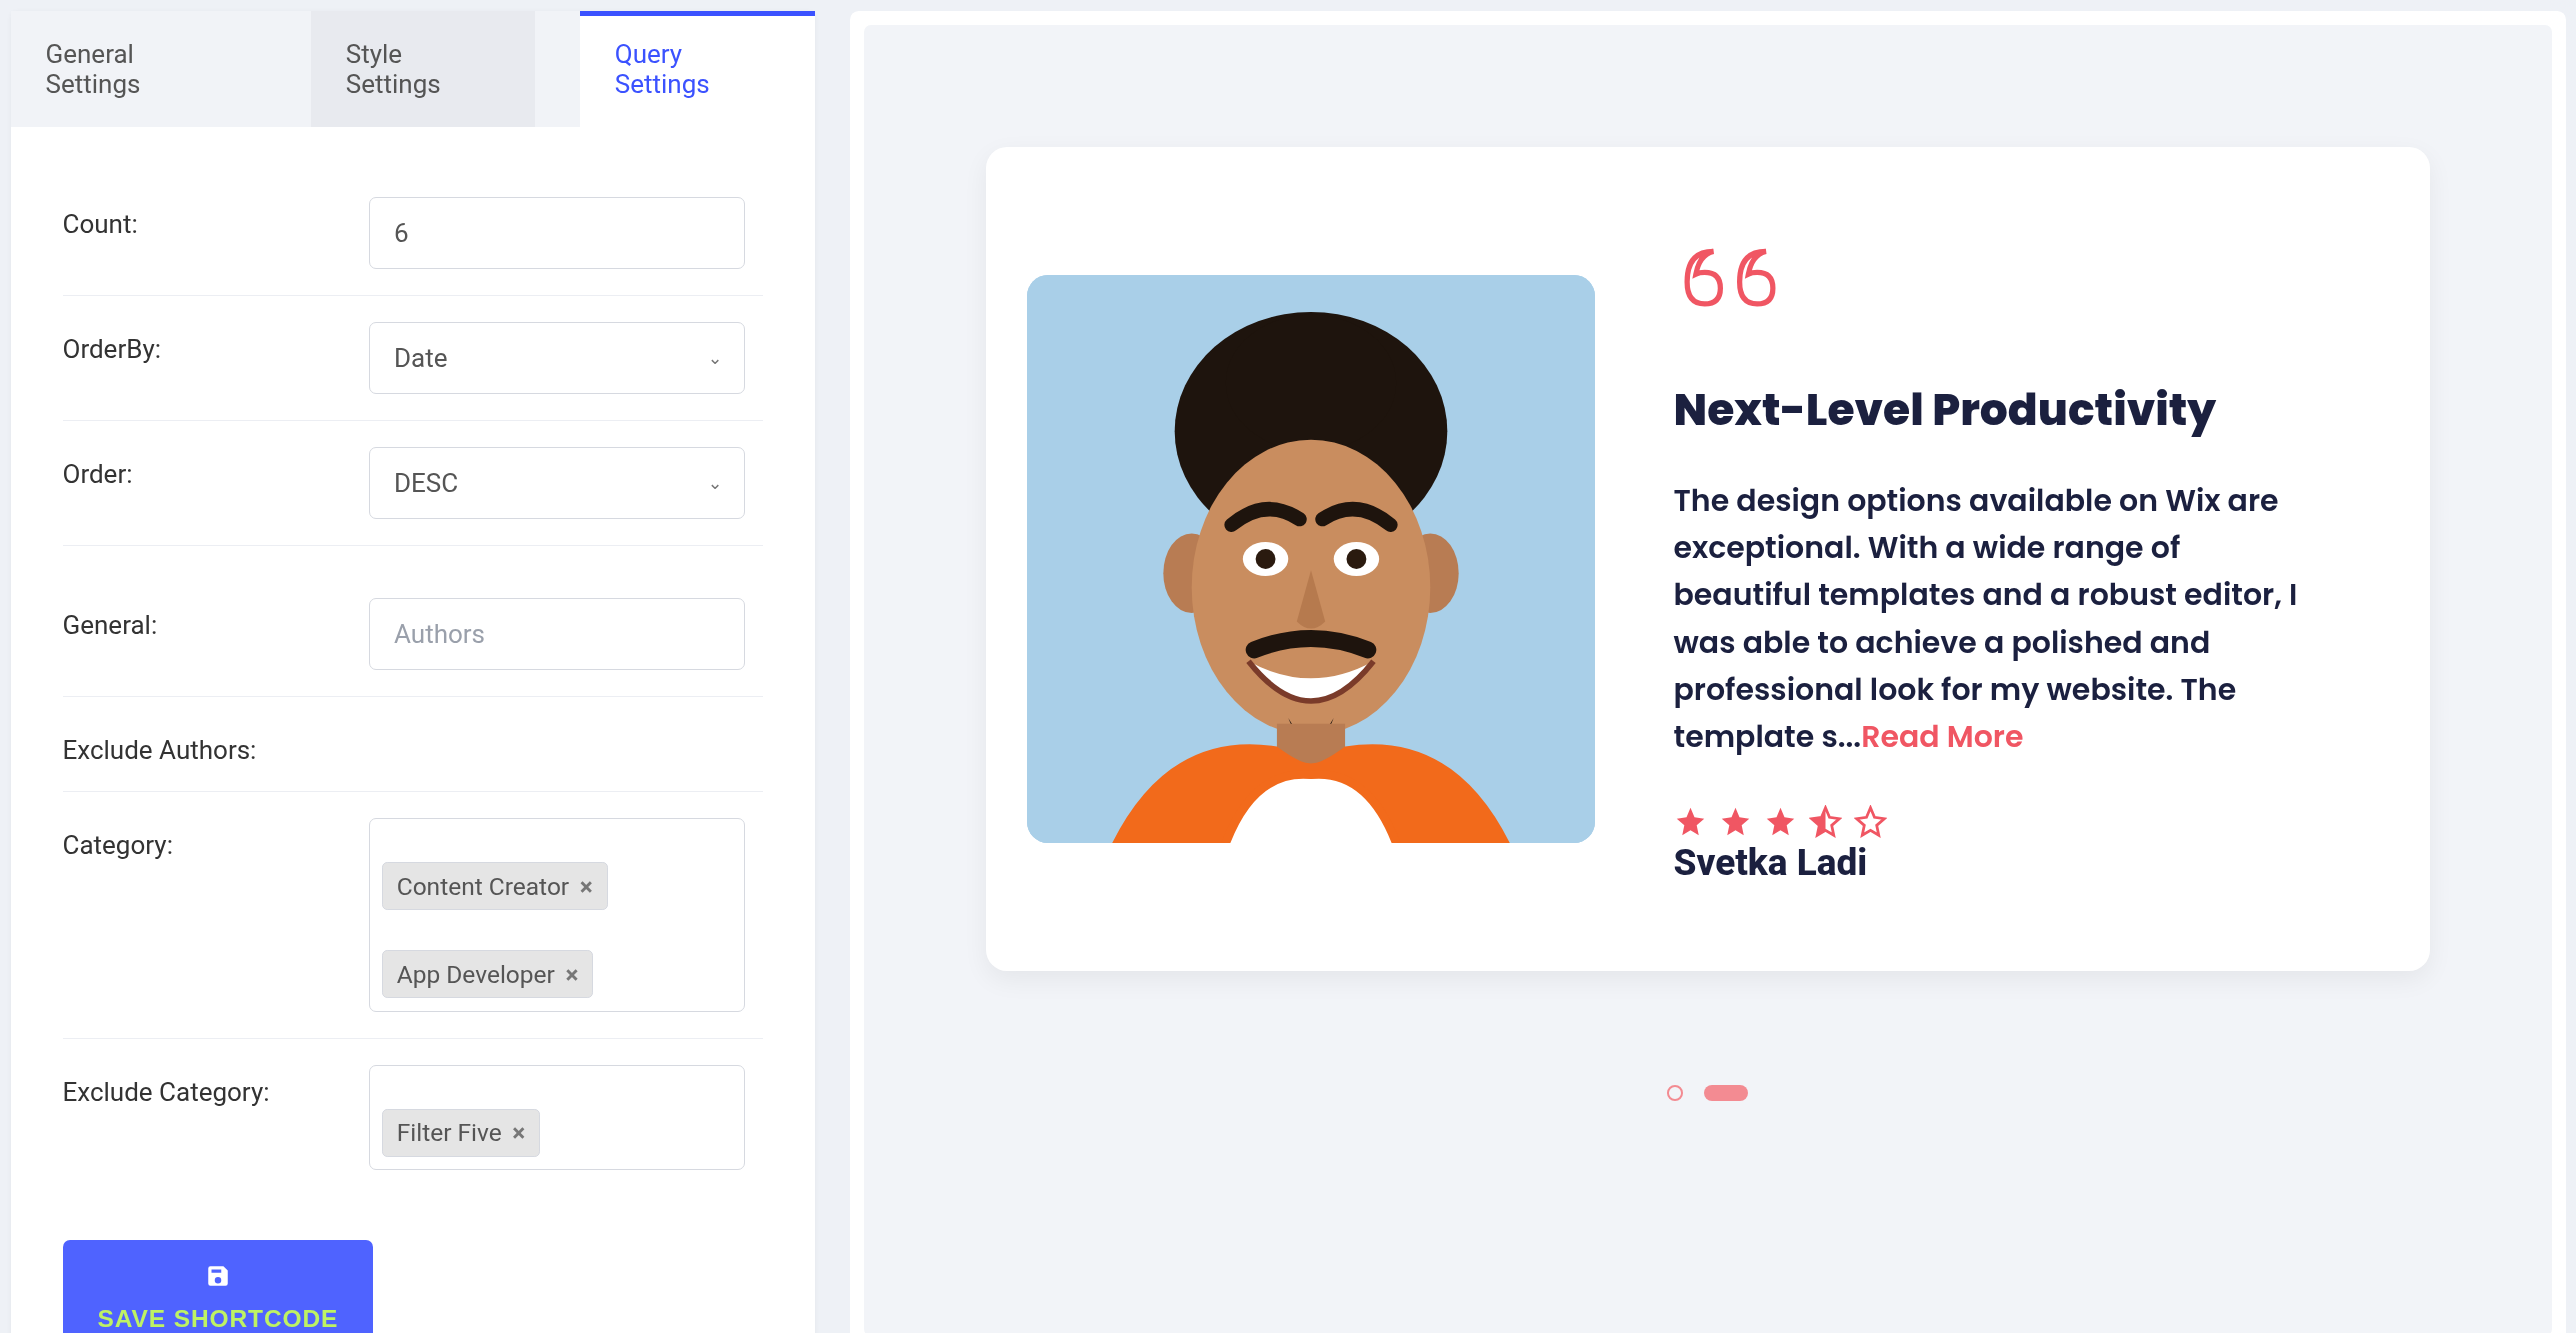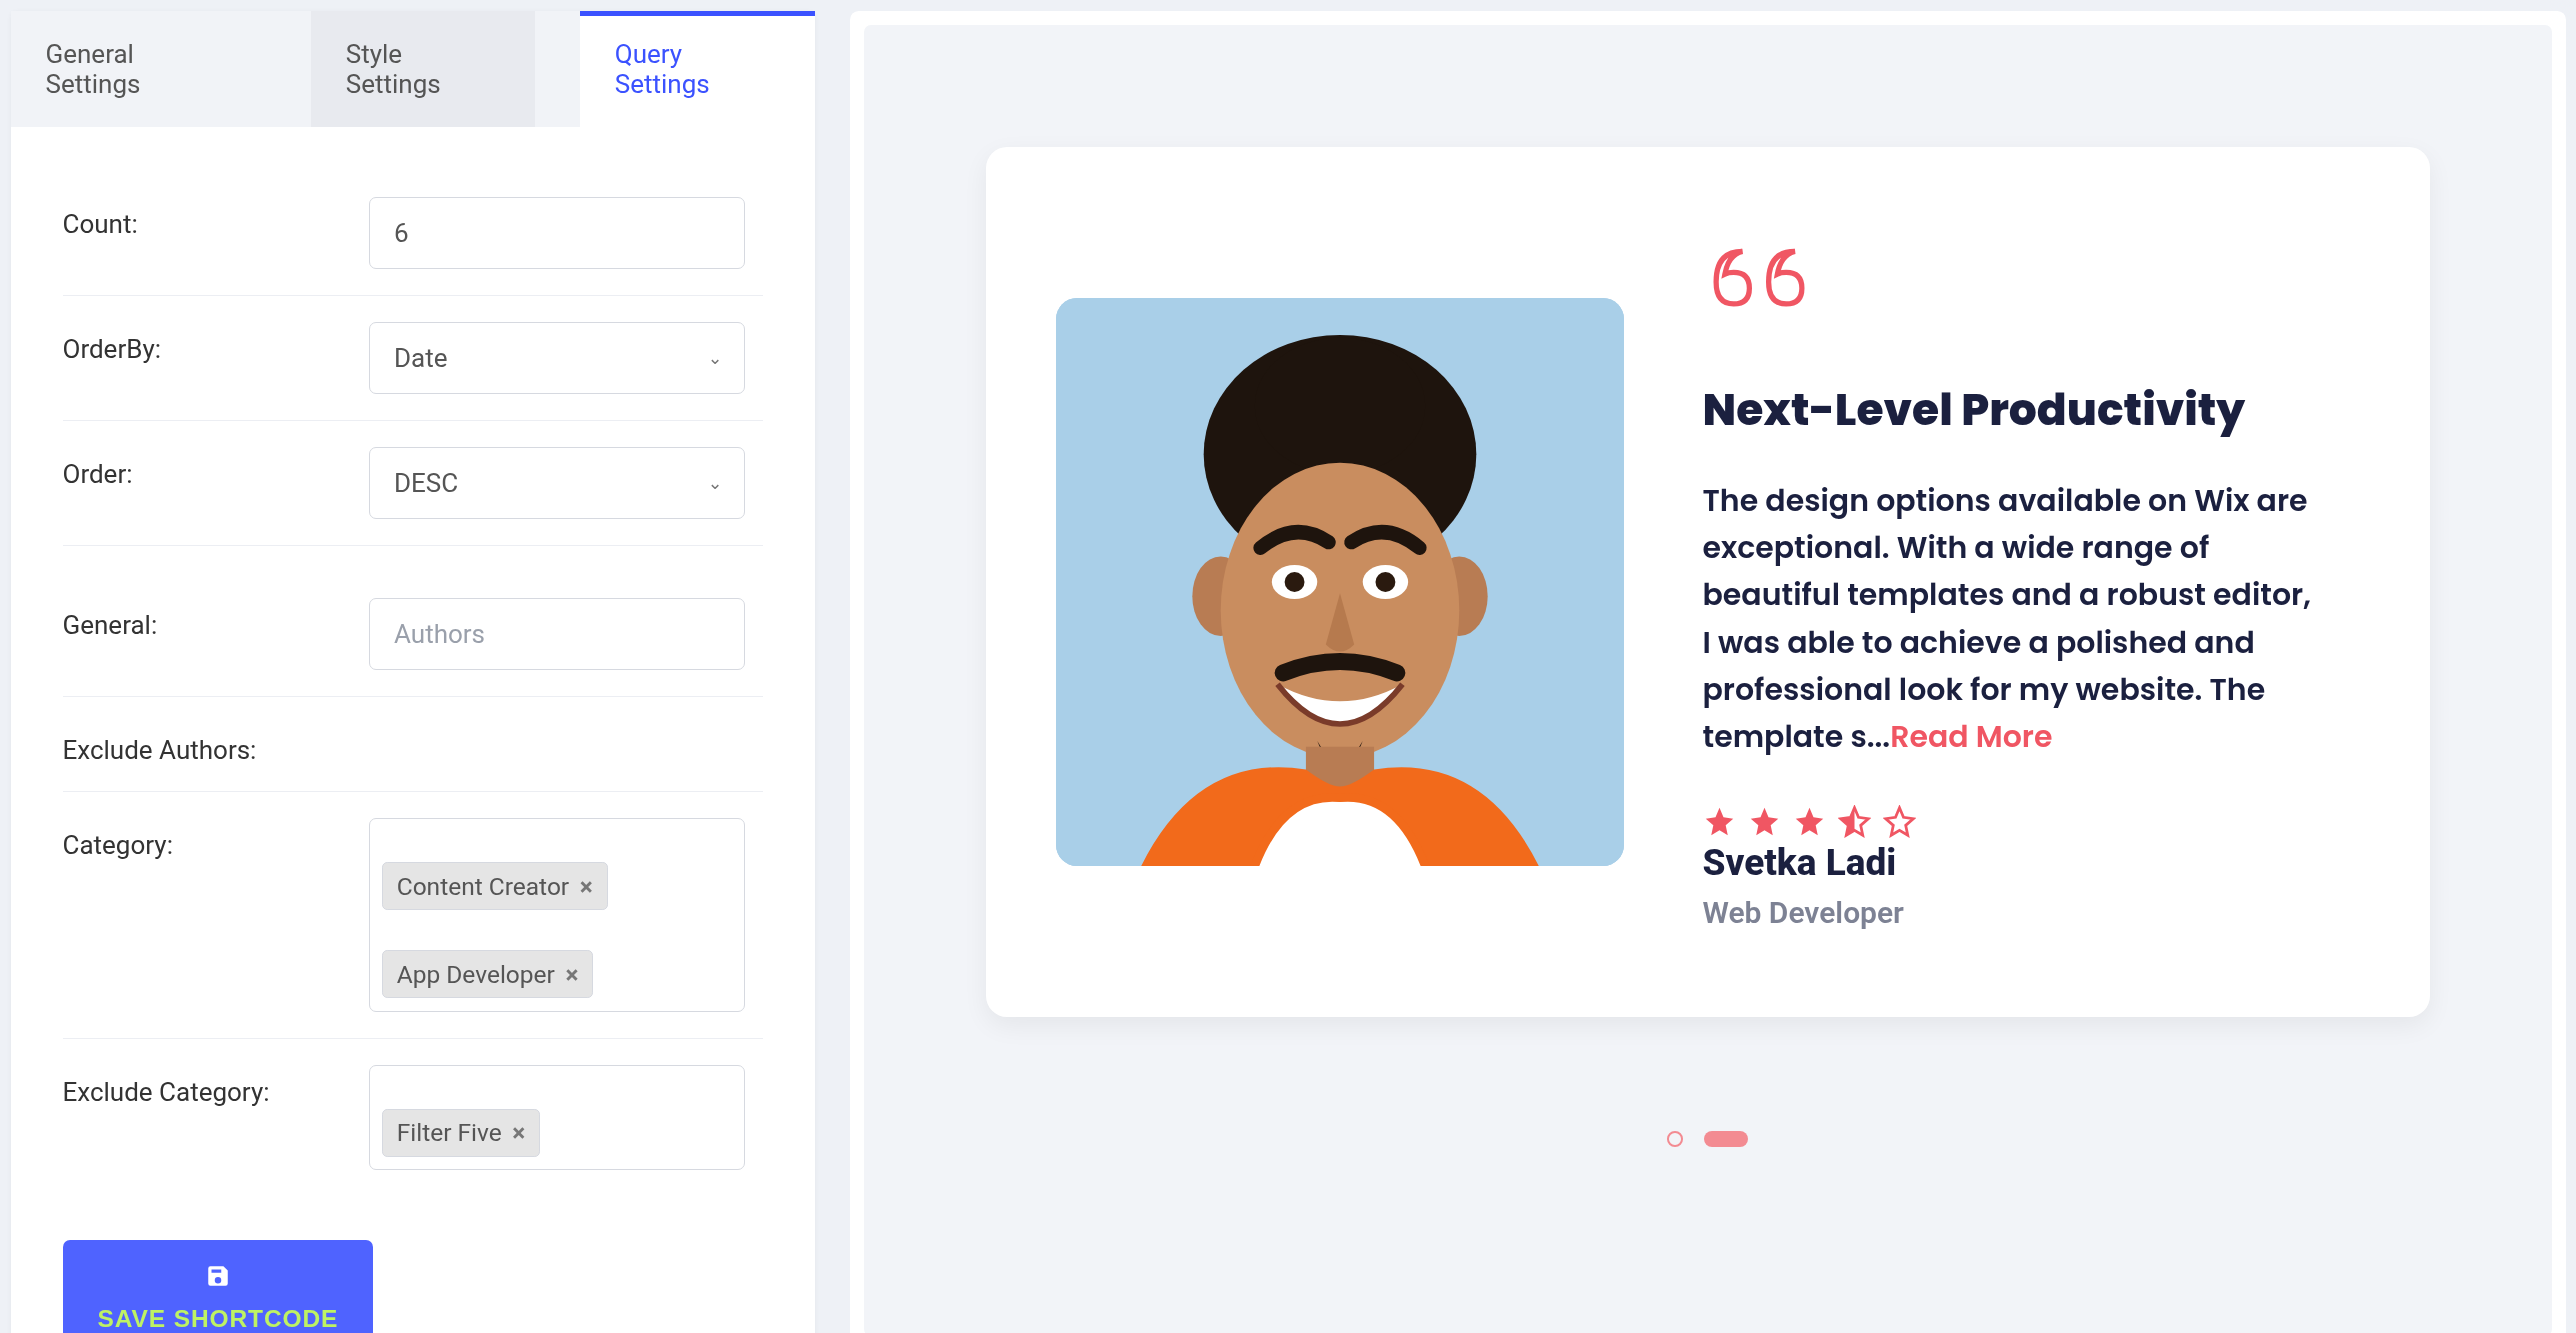--- a/index.html
+++ b/index.html
@@ -131,21 +131,21 @@
   .preview-inner {
     background: #f2f4f8;
     border-radius: 7px;
     padding: 122px 122px 70px 122px;
     min-height: 1311px;
   }
   .card {
     background: #fff;
     border-radius: 21px;
     box-shadow: 0 8.7px 26px rgba(0,0,0,.06);
-    padding: 87px 105px 87px 70px;
+    padding: 87px 105px 87px 41px;
     display: flex;
     gap: 79px;
     align-items: center;
   }
   .avatar {
     width: 568px; height: 568px;
     border-radius: 21px;
     overflow: hidden;
     flex-shrink: 0;
     background: #a9cfe8;
@@ -357,21 +357,20 @@
               </svg>
             <svg viewBox="0 0 24 24">
               <path fill="#f05663" d="M12 2v16.4L6 22l1.5-7.2L2 10l7.1-1.1z"></path>
               <path fill="none" stroke="#f05663" stroke-width="2" d="M12 2l2.9 6.9L22 10l-5.5 4.8L18 22l-6-3.6L6 22l1.5-7.2L2 10l7.1-1.1z"></path>
             </svg>
             <svg viewBox="0 0 24 24">
                 <path fill="none" stroke="#f05663" stroke-width="2" d="M12 2l2.9 6.9L22 10l-5.5 4.8L18 22l-6-3.6L6 22l1.5-7.2L2 10l7.1-1.1z"></path>
               </svg>
           </div>
           <div class="author">Svetka Ladi</div>
-          <div class="role">Web Developer</div>
         </div>
       </div>
 
       <div class="dots">
         <span class="dot-ring"></span>
         <span class="dot-pill"></span>
       </div>
 
     </div>
   </div>

